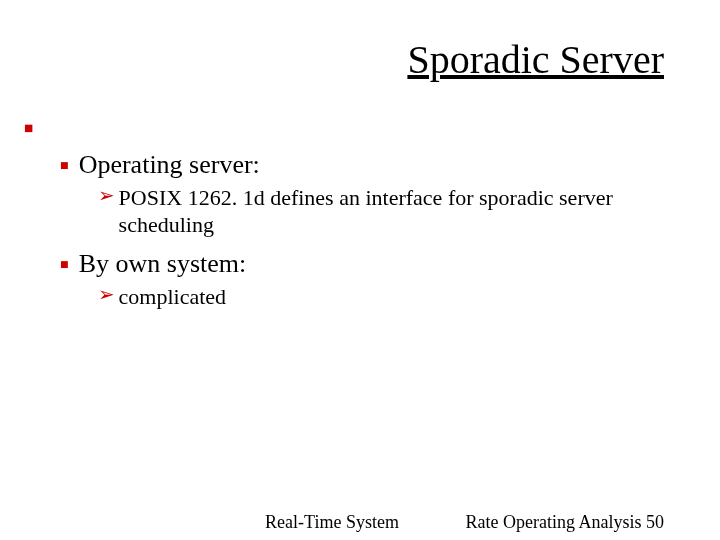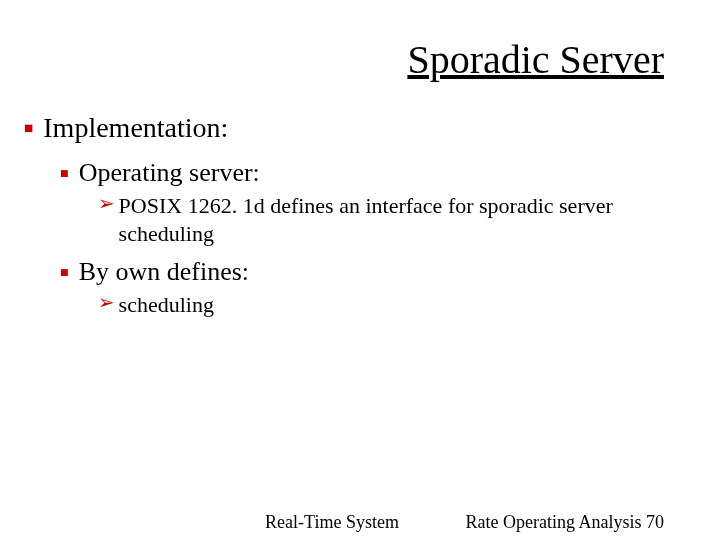--- a/index.html
+++ b/index.html
@@ -93,46 +93,45 @@
 <body>
 
 <div class="slide">
 
   <div class="title">Sporadic Server</div>
 
   <div class="body">
 
     <div class="lvl1 row">
       <span class="bullet-sq">■</span>
-      <span>Implementation:</span>
     </div>
 
     <div class="lvl2 row">
       <span class="bullet-sq">■</span>
       <span>Operating server:</span>
     </div>
 
     <div class="lvl3 row">
       <span class="bullet-arrow">➢</span>
       <span>POSIX 1262. 1d defines an interface for sporadic server scheduling</span>
     </div>
 
     <div class="lvl2 row">
       <span class="bullet-sq">■</span>
-      <span>By own defines:</span>
+      <span>By own system:</span>
     </div>
 
     <div class="lvl3 row">
       <span class="bullet-arrow">➢</span>
-      <span>scheduling</span>
+      <span>complicated</span>
     </div>
 
   </div>
 
   <div class="footer">
     <span class="footer-center">Real-Time System</span>
     <span class="footer-right">
       <span>Rate Operating Analysis</span>
-      <span>70</span>
+      <span>50</span>
     </span>
   </div>
 
 </div>
 
 </body></html>

